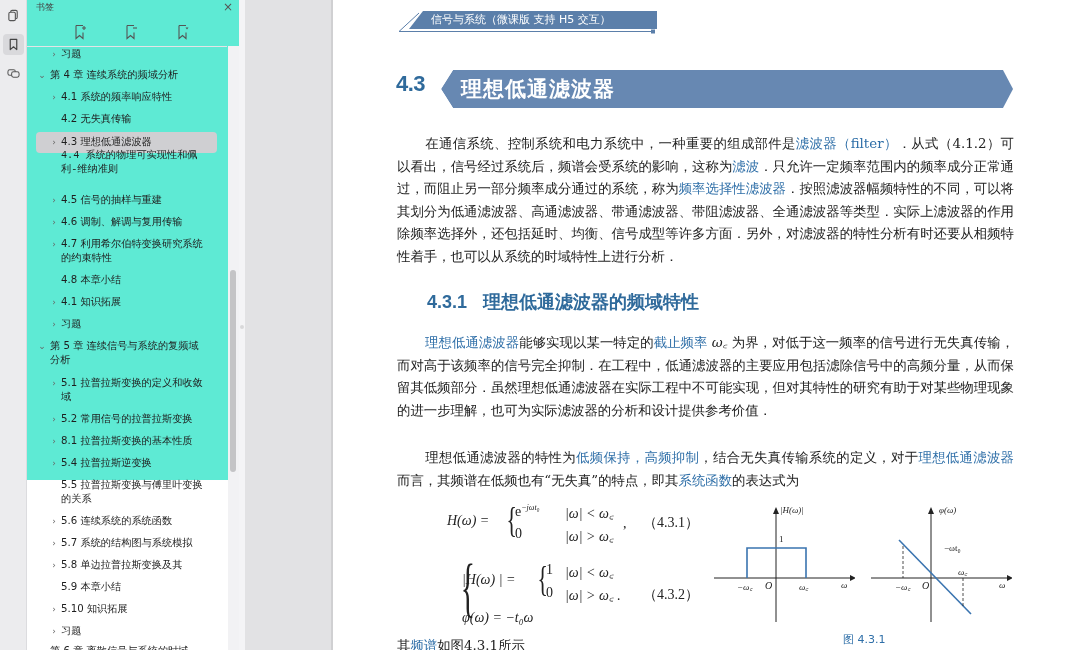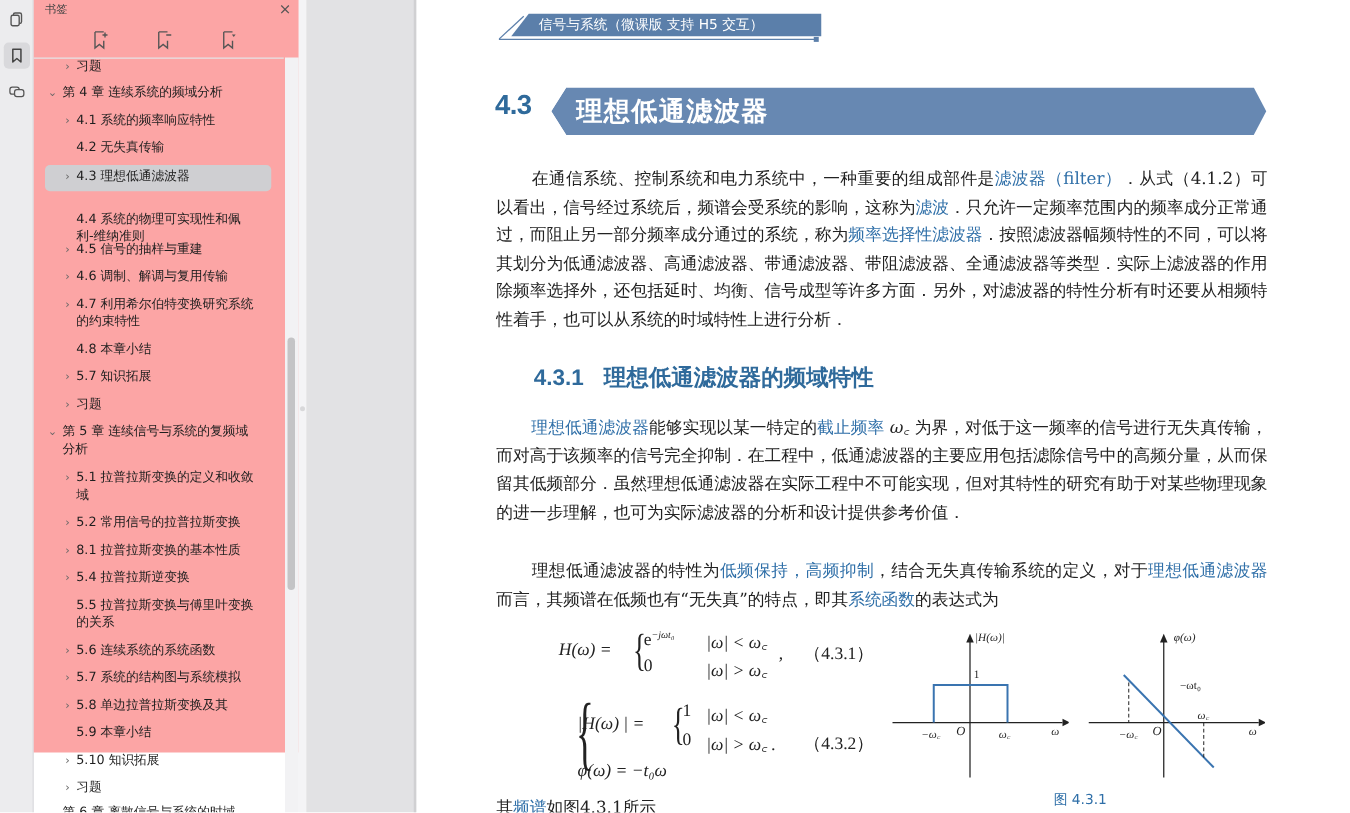--- a/index.html
+++ b/index.html
@@ -6,21 +6,21 @@
   html, body { width: 1080px; height: 650px; overflow: hidden; background: #ffffff; }
   body { position: relative; font-family: "DejaVu Sans", "Liberation Sans", sans-serif; color: #222; }
 
   
   .rail { position: absolute; left: 0; top: 0; width: 27px; height: 650px; background: #ececee; border-right: 1px solid #dcdcdf; }
   .rail-btn { position: absolute; left: 3px; width: 21px; height: 21px; border-radius: 4px; display: flex; align-items: center; justify-content: center; }
   .rail-btn.active { background: #d9d9dc; }
   .rail-btn svg { width: 13px; height: 13px; }
 
   
-  .panel { position: absolute; left: 27px; top: 0; width: 212px; height: 602px; background: #fca5a5; }
+  .panel { position: absolute; left: 27px; top: 0; width: 212px; height: 480px; background: #5eead4; }
   .panel-title { position: absolute; left: 9px; top: 1px; font-size: 9px; color: #444; }
   .panel-close { position: absolute; right: 4px; top: 0px; width: 14px; height: 14px; font-size: 12px; color: #555; line-height: 14px; text-align: center; cursor: pointer; }
   .panel-tools { position: absolute; top: 24px; left: 0; width: 212px; height: 20px; }
   .tool-btn { position: absolute; width: 16px; height: 18px; cursor: pointer; }
   .tool-btn svg { width: 14px; height: 16px; }
   .tree { position: absolute; left: 0; top: 46px; width: 200px; height: 604px; overflow: hidden; border-top: 1px solid #e4e4e6; }
   .tree-item { position: absolute; left: 8px; width: 182px; font-size: 10.2px; line-height: 14px; color: #1e1e1e; cursor: pointer; }
   .tree-item .chev { position: absolute; top: 0; font-size: 9px; color: #666; width: 10px; text-align: center; }
   .tree-item .lbl { display: block; }
   .tree-item.selected { background: #cfcfd2; border-radius: 4px; }
@@ -112,41 +112,41 @@
         <span class="chev" style="left:14px">›</span>
         <span class="lbl" style="padding-left:26px">4.1   系统的频率响应特性</span>
       </div>
     <div class="tree-item" style="top:65px;">
         <span class="lbl" style="padding-left:26px">4.2 无失真传输</span>
       </div>
     <div class="tree-item selected" style="top:85px; height:21px; padding-top:3px; left:9px; width:181px;">
         <span class="chev" style="left:13px; top:3px">›</span>
         <span class="lbl" style="padding-left:25px">4.3 理想低通滤波器</span>
       </div>
-    <div class="tree-item" style="top:122px; width:170px;">
+    <div class="tree-item" style="top:102px; width:170px;font-family:Liberation Mono, monospace;">
         <span class="lbl" style="padding-left:26px">4.4 系统的物理可实现性和佩利-维纳准则</span>
       </div>
     <div class="tree-item" style="top:146px;">
         <span class="chev" style="left:14px">›</span>
         <span class="lbl" style="padding-left:26px">4.5 信号的抽样与重建</span>
       </div>
     <div class="tree-item" style="top:168px;">
         <span class="chev" style="left:14px">›</span>
         <span class="lbl" style="padding-left:26px">4.6 调制、解调与复用传输</span>
       </div>
     <div class="tree-item" style="top:190px; width:172px;">
         <span class="chev" style="left:14px">›</span>
         <span class="lbl" style="padding-left:26px">4.7 利用希尔伯特变换研究系统的约束特性</span>
       </div>
     <div class="tree-item" style="top:226px;">
         <span class="lbl" style="padding-left:26px">4.8 本章小结</span>
       </div>
     <div class="tree-item" style="top:248px;">
         <span class="chev" style="left:14px">›</span>
-        <span class="lbl" style="padding-left:26px">5.7 知识拓展</span>
+        <span class="lbl" style="padding-left:26px">4.1 知识拓展</span>
       </div>
     <div class="tree-item" style="top:270px;">
         <span class="chev" style="left:14px">›</span>
         <span class="lbl" style="padding-left:26px">习题</span>
       </div>
     <div class="tree-item" style="top:292px; width:170px;">
         <span class="chev" style="left:2px">⌄</span>
         <span class="lbl" style="padding-left:15px">第 5 章  连续信号与系统的复频域分析</span>
       </div>
     <div class="tree-item" style="top:329px; width:170px;">

